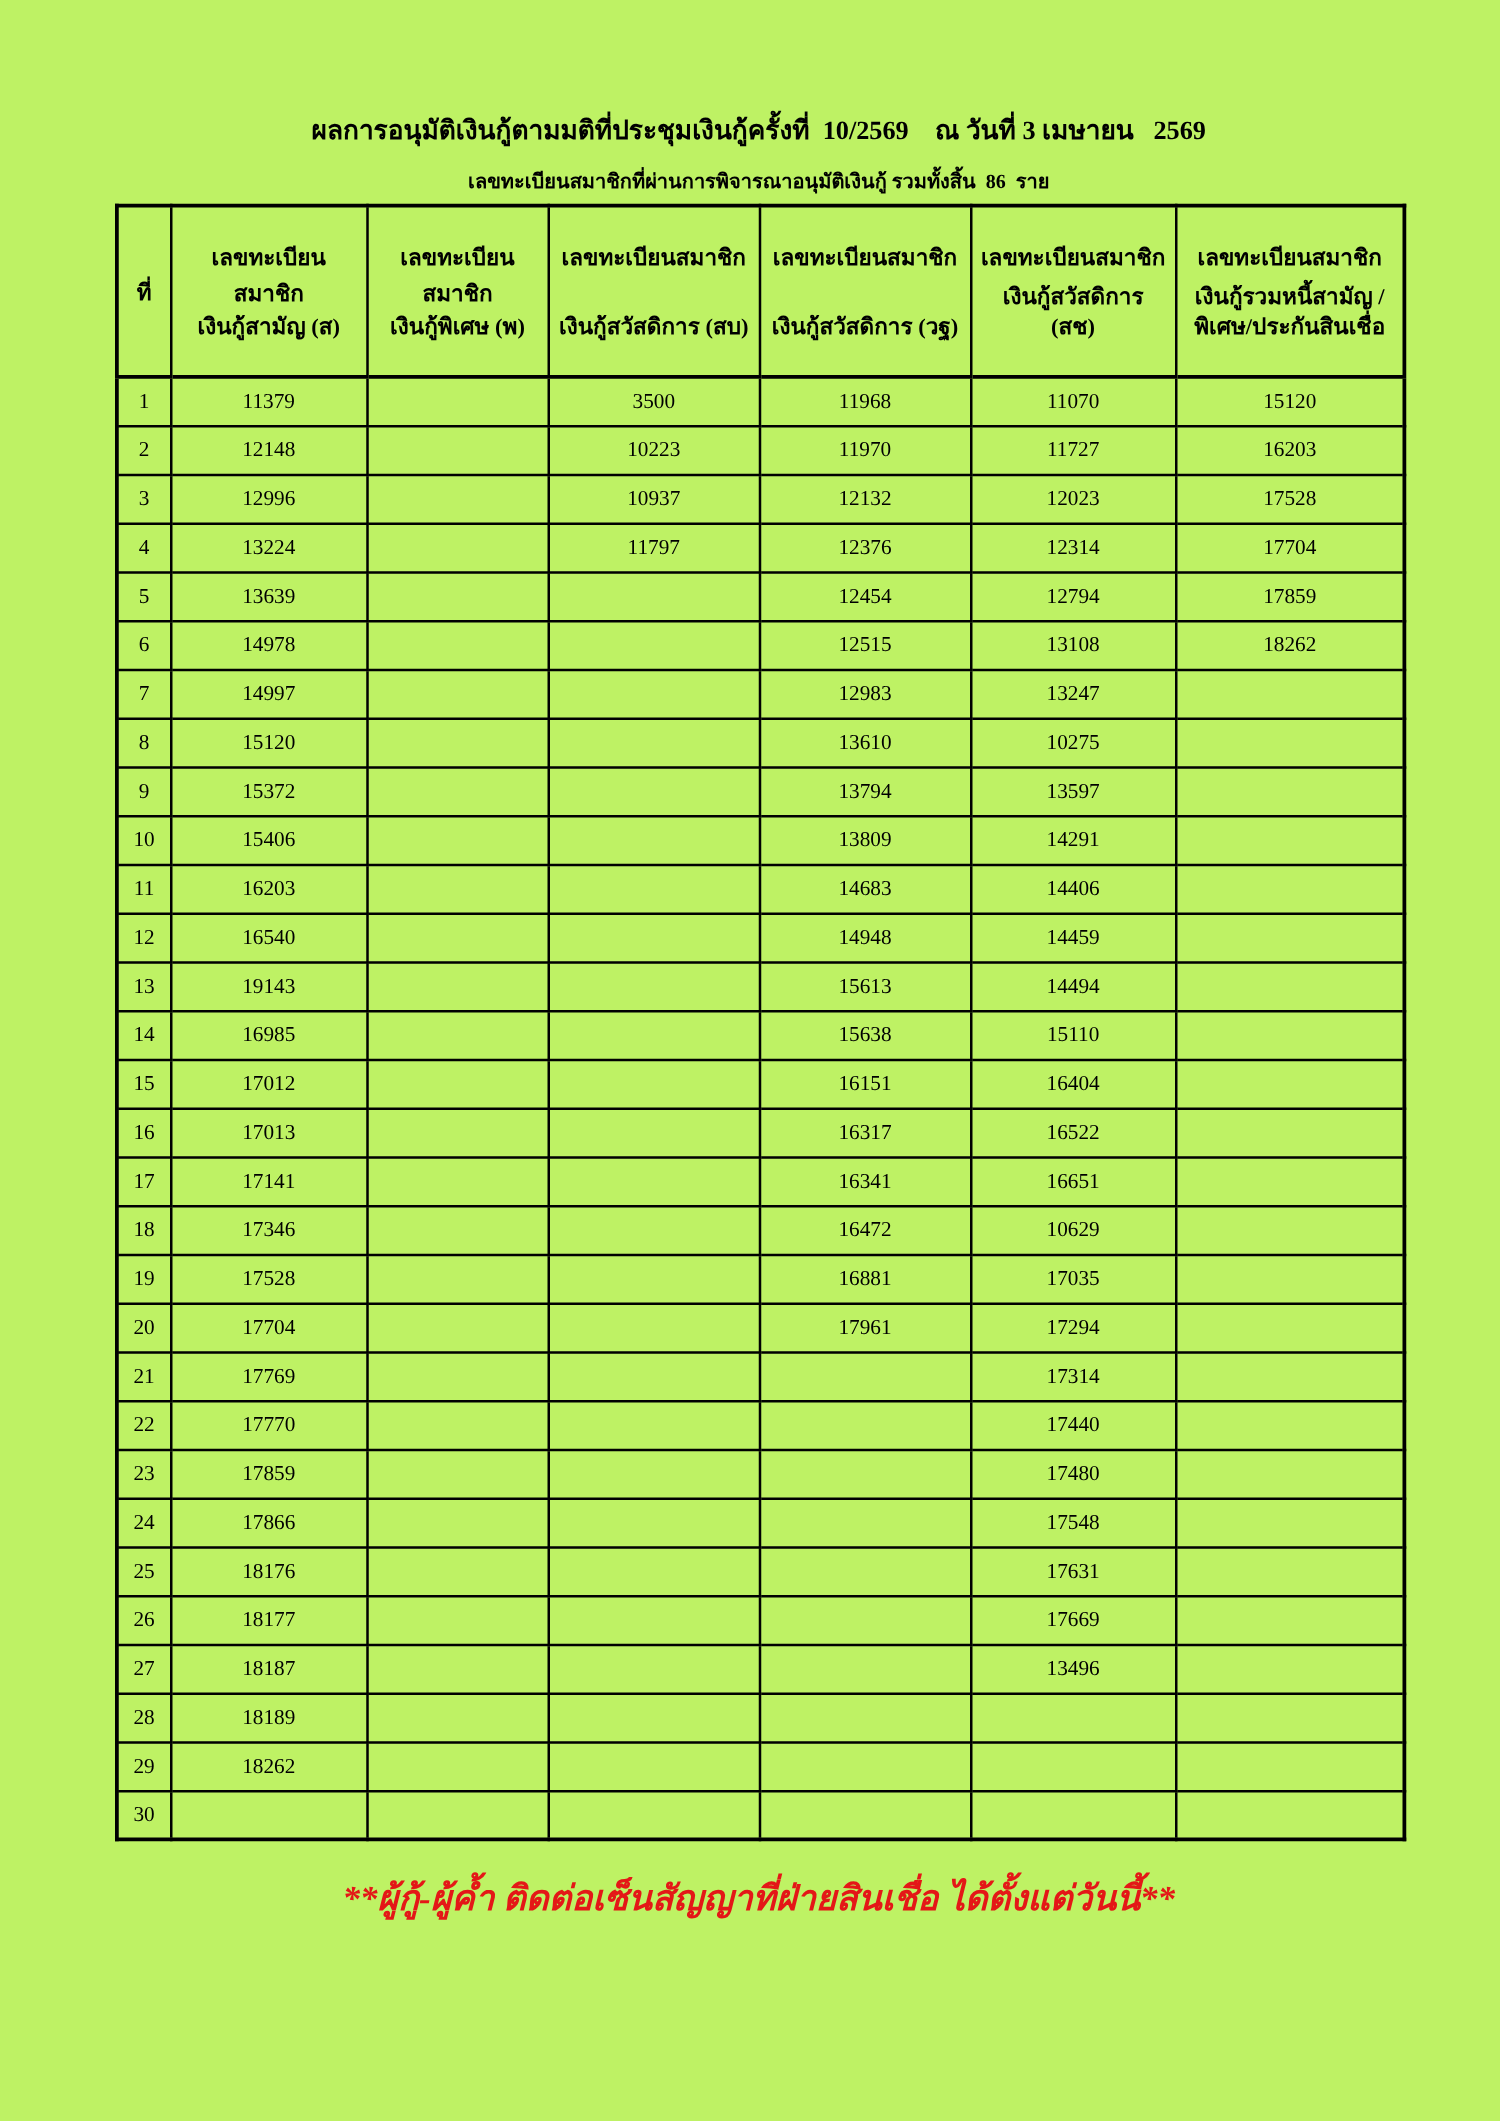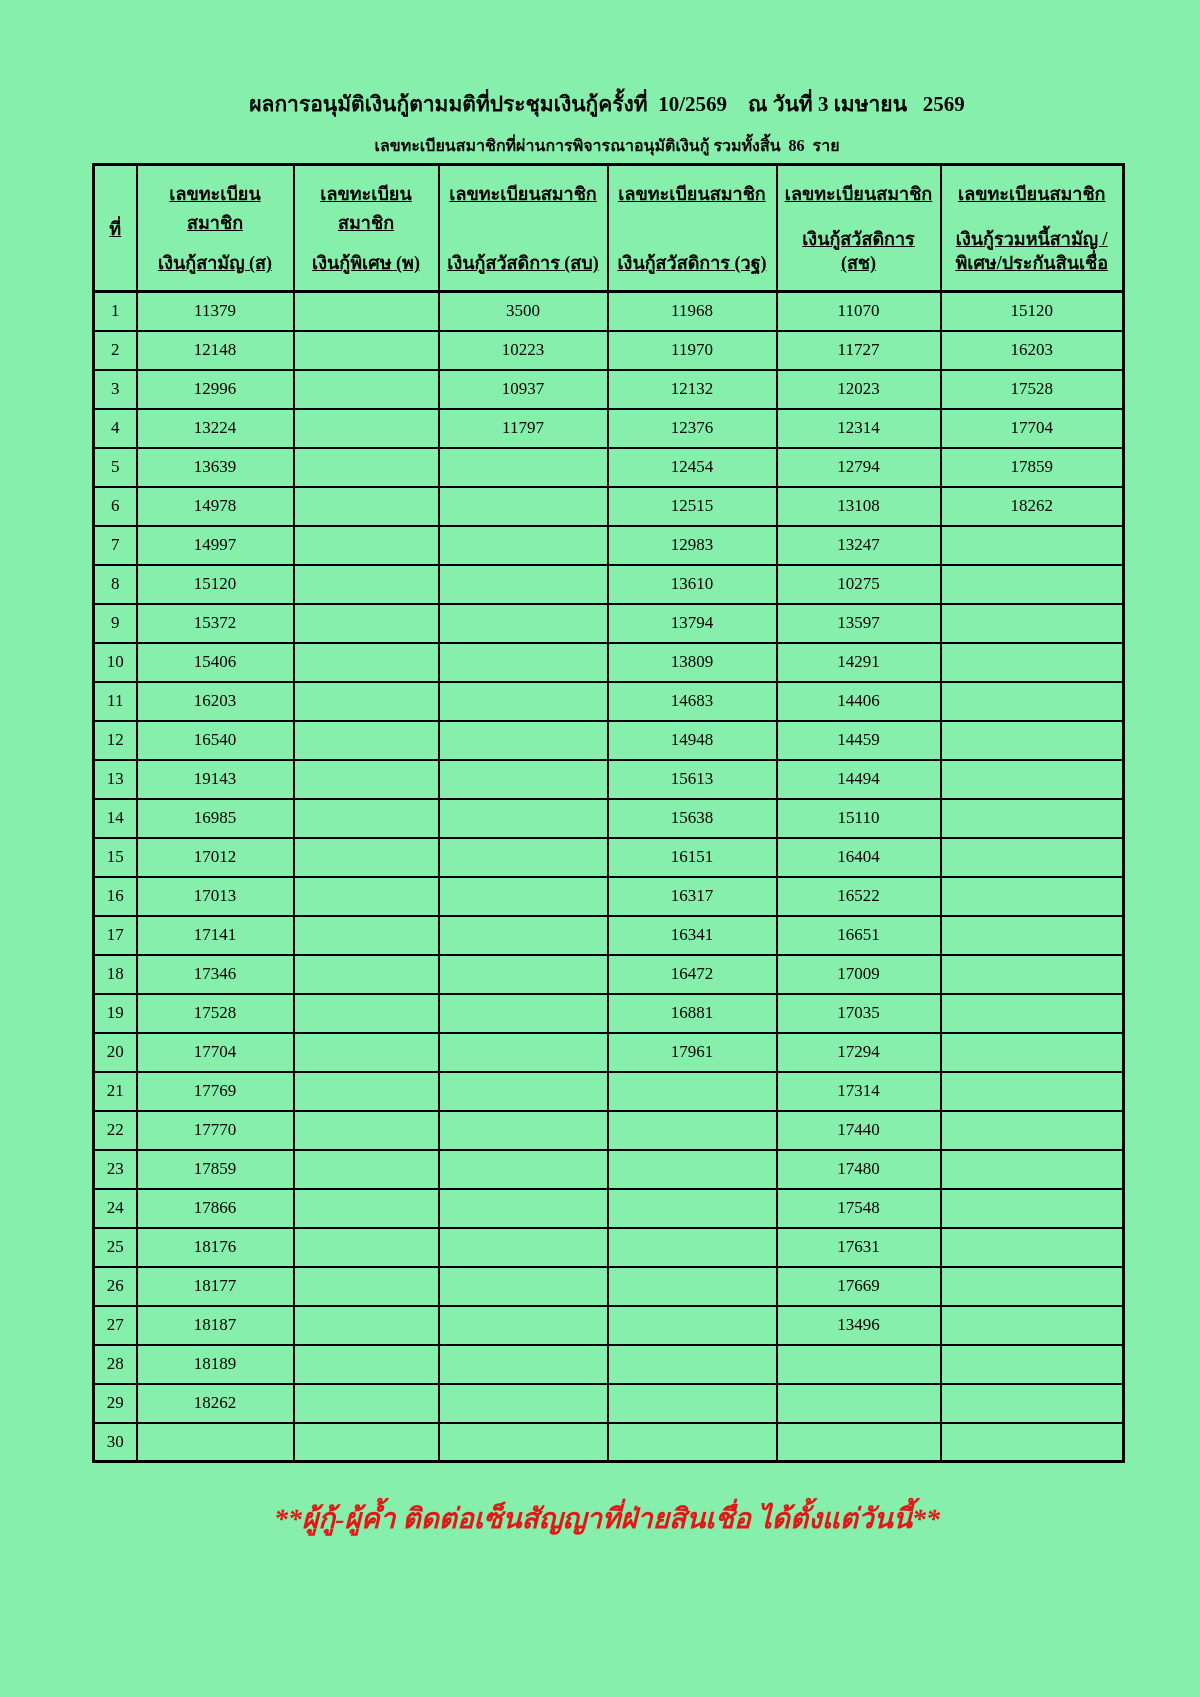--- a/index.html
+++ b/index.html
@@ -5,21 +5,21 @@
   * { margin: 0; padding: 0; box-sizing: border-box; }
   html, body { background: #ffffff; }
   body {
     font-family: "Liberation Serif", "DejaVu Serif", serif;
     color: #000;
   }
   .page {
     position: relative;
     width: 1200px;
     height: 1697px;
-    background: #86efac;
+    background: #bef264;
     overflow: hidden;
   }
   .doc-title {
     position: absolute;
     left: 92px;
     top: 90px;
     width: 1030px;
     text-align: center;
     font-size: 21px;
     font-weight: bold;
@@ -47,23 +47,22 @@
   }
   table.loan-table, table.loan-table th, table.loan-table td {
     border: 2px solid #000;
   }
   table.loan-table { border: 3px solid #000; }
   table.loan-table th {
     height: 127px;
     vertical-align: middle;
     font-size: 18px;
     font-weight: bold;
-    padding: 0 3px;
+    padding: 12px 3px;
     border-bottom: 3px solid #000;
-    text-decoration: underline;
   }
   .header-stack {
     display: flex;
     flex-direction: column;
     justify-content: space-between;
     height: 100%;
     padding: 13px 2px 15px 2px;
     text-align: center;
   }
   .header-line2 { white-space: pre-line; line-height: 24px; }
@@ -302,21 +301,21 @@
           <td>16341</td>
           <td>16651</td>
           <td></td>
         </tr>
         <tr>
           <td class="row-no">18</td>
           <td>17346</td>
           <td></td>
           <td></td>
           <td>16472</td>
-          <td>17009</td>
+          <td>10629</td>
           <td></td>
         </tr>
         <tr>
           <td class="row-no">19</td>
           <td>17528</td>
           <td></td>
           <td></td>
           <td>16881</td>
           <td>17035</td>
           <td></td>

